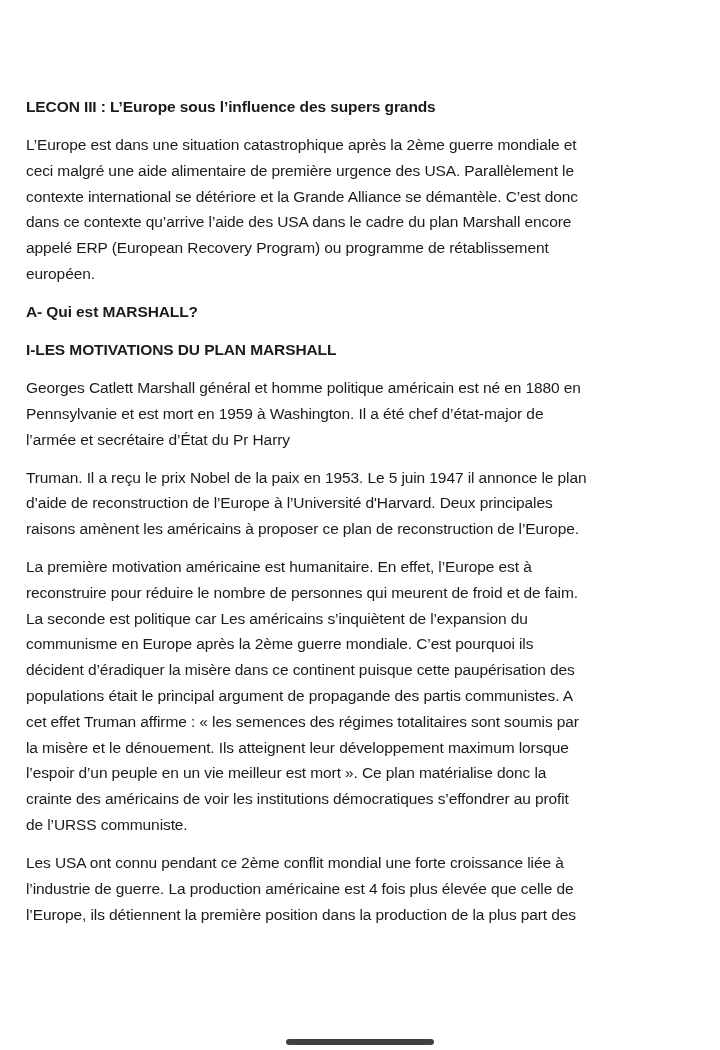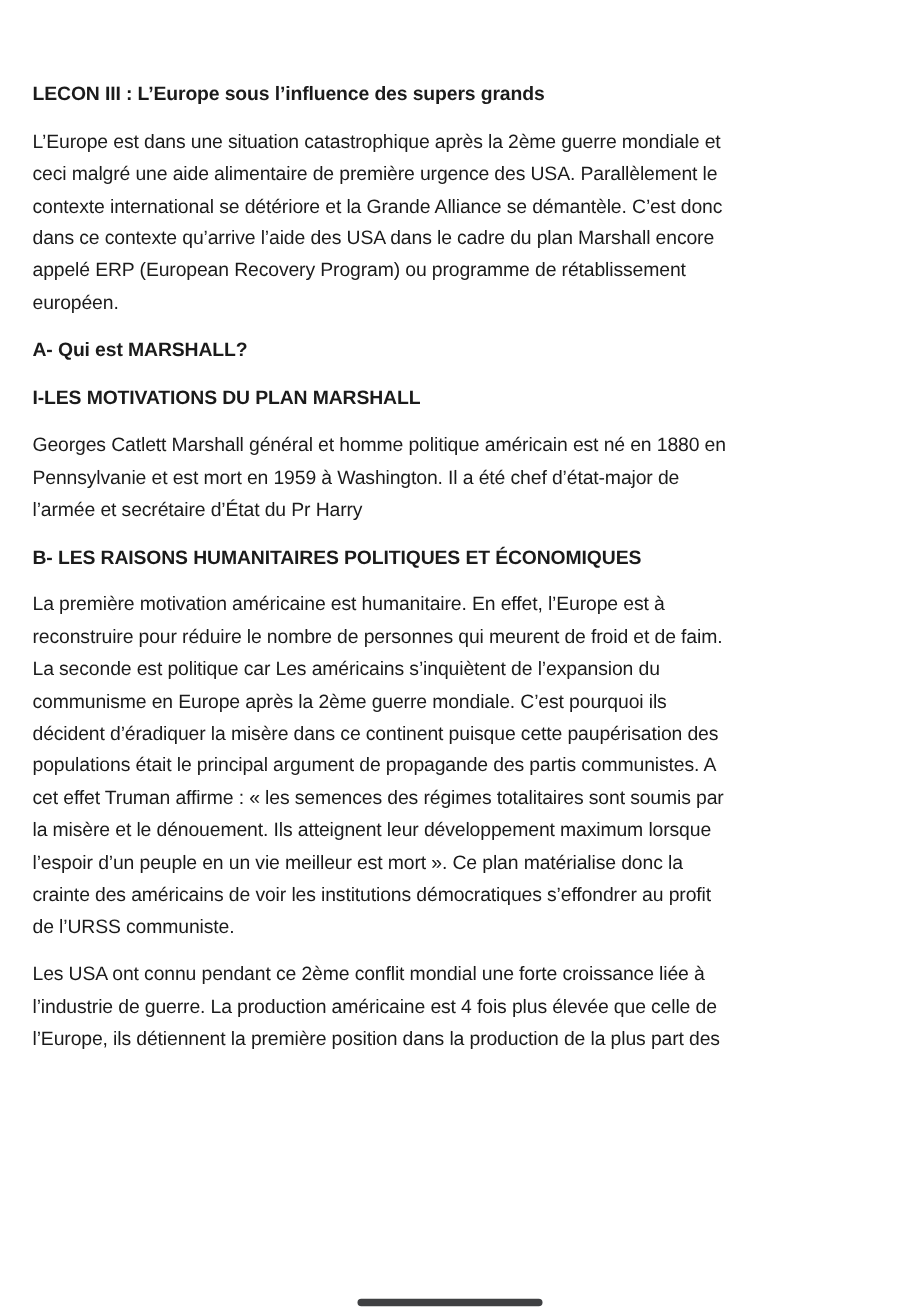--- a/index.html
+++ b/index.html
@@ -10,21 +10,21 @@
     background: #ffffff;
     overflow: hidden;
   }
   body {
     position: relative;
     font-family: "Liberation Sans", sans-serif;
     color: #1b1b1b;
     -webkit-font-smoothing: antialiased;
   }
   .doc {
-    padding: 63px 24px 0 26px;
+    padding: 94px 24px 0 26px;
     width: 670px;
   }
   .para {
     font-size: 15.5px;
     line-height: 25.8px;
     letter-spacing: -0.1px;
     margin: 0 0 12.2px 0;
     white-space: pre-line;
     text-align: left;
   }
@@ -57,22 +57,24 @@
 européen.</div>
 
   <div class="para hd">A- Qui est MARSHALL?</div>
 
   <div class="para hd">I-LES MOTIVATIONS DU PLAN MARSHALL</div>
 
   <div class="para">Georges Catlett Marshall général et homme politique américain est né en 1880 en
 Pennsylvanie et est mort en 1959 à Washington. Il a été chef d’état-major de
 l’armée et secrétaire d’État du Pr Harry</div>
 
+  <div class="para">Truman. Il a reçu le prix Nobel de la paix en 1953. Le 5 juin 1947 il annonce le plan
+d’aide de reconstruction de l’Europe à l’Université d'Harvard. Deux principales
+raisons amènent les américains à proposer ce plan de reconstruction de l’Europe.</div>
 
-  <div class="para hd">B- LES RAISONS HUMANITAIRES POLITIQUES ET ÉCONOMIQUES</div>
 
   <div class="para">La première motivation américaine est humanitaire. En effet, l’Europe est à
 reconstruire pour réduire le nombre de personnes qui meurent de froid et de faim.
 La seconde est politique car Les américains s’inquiètent de l’expansion du
 communisme en Europe après la 2ème guerre mondiale. C’est pourquoi ils
 décident d’éradiquer la misère dans ce continent puisque cette paupérisation des
 populations était le principal argument de propagande des partis communistes. A
 cet effet Truman affirme : « les semences des régimes totalitaires sont soumis par
 la misère et le dénouement. Ils atteignent leur développement maximum lorsque
 l’espoir d’un peuple en un vie meilleur est mort ». Ce plan matérialise donc la

